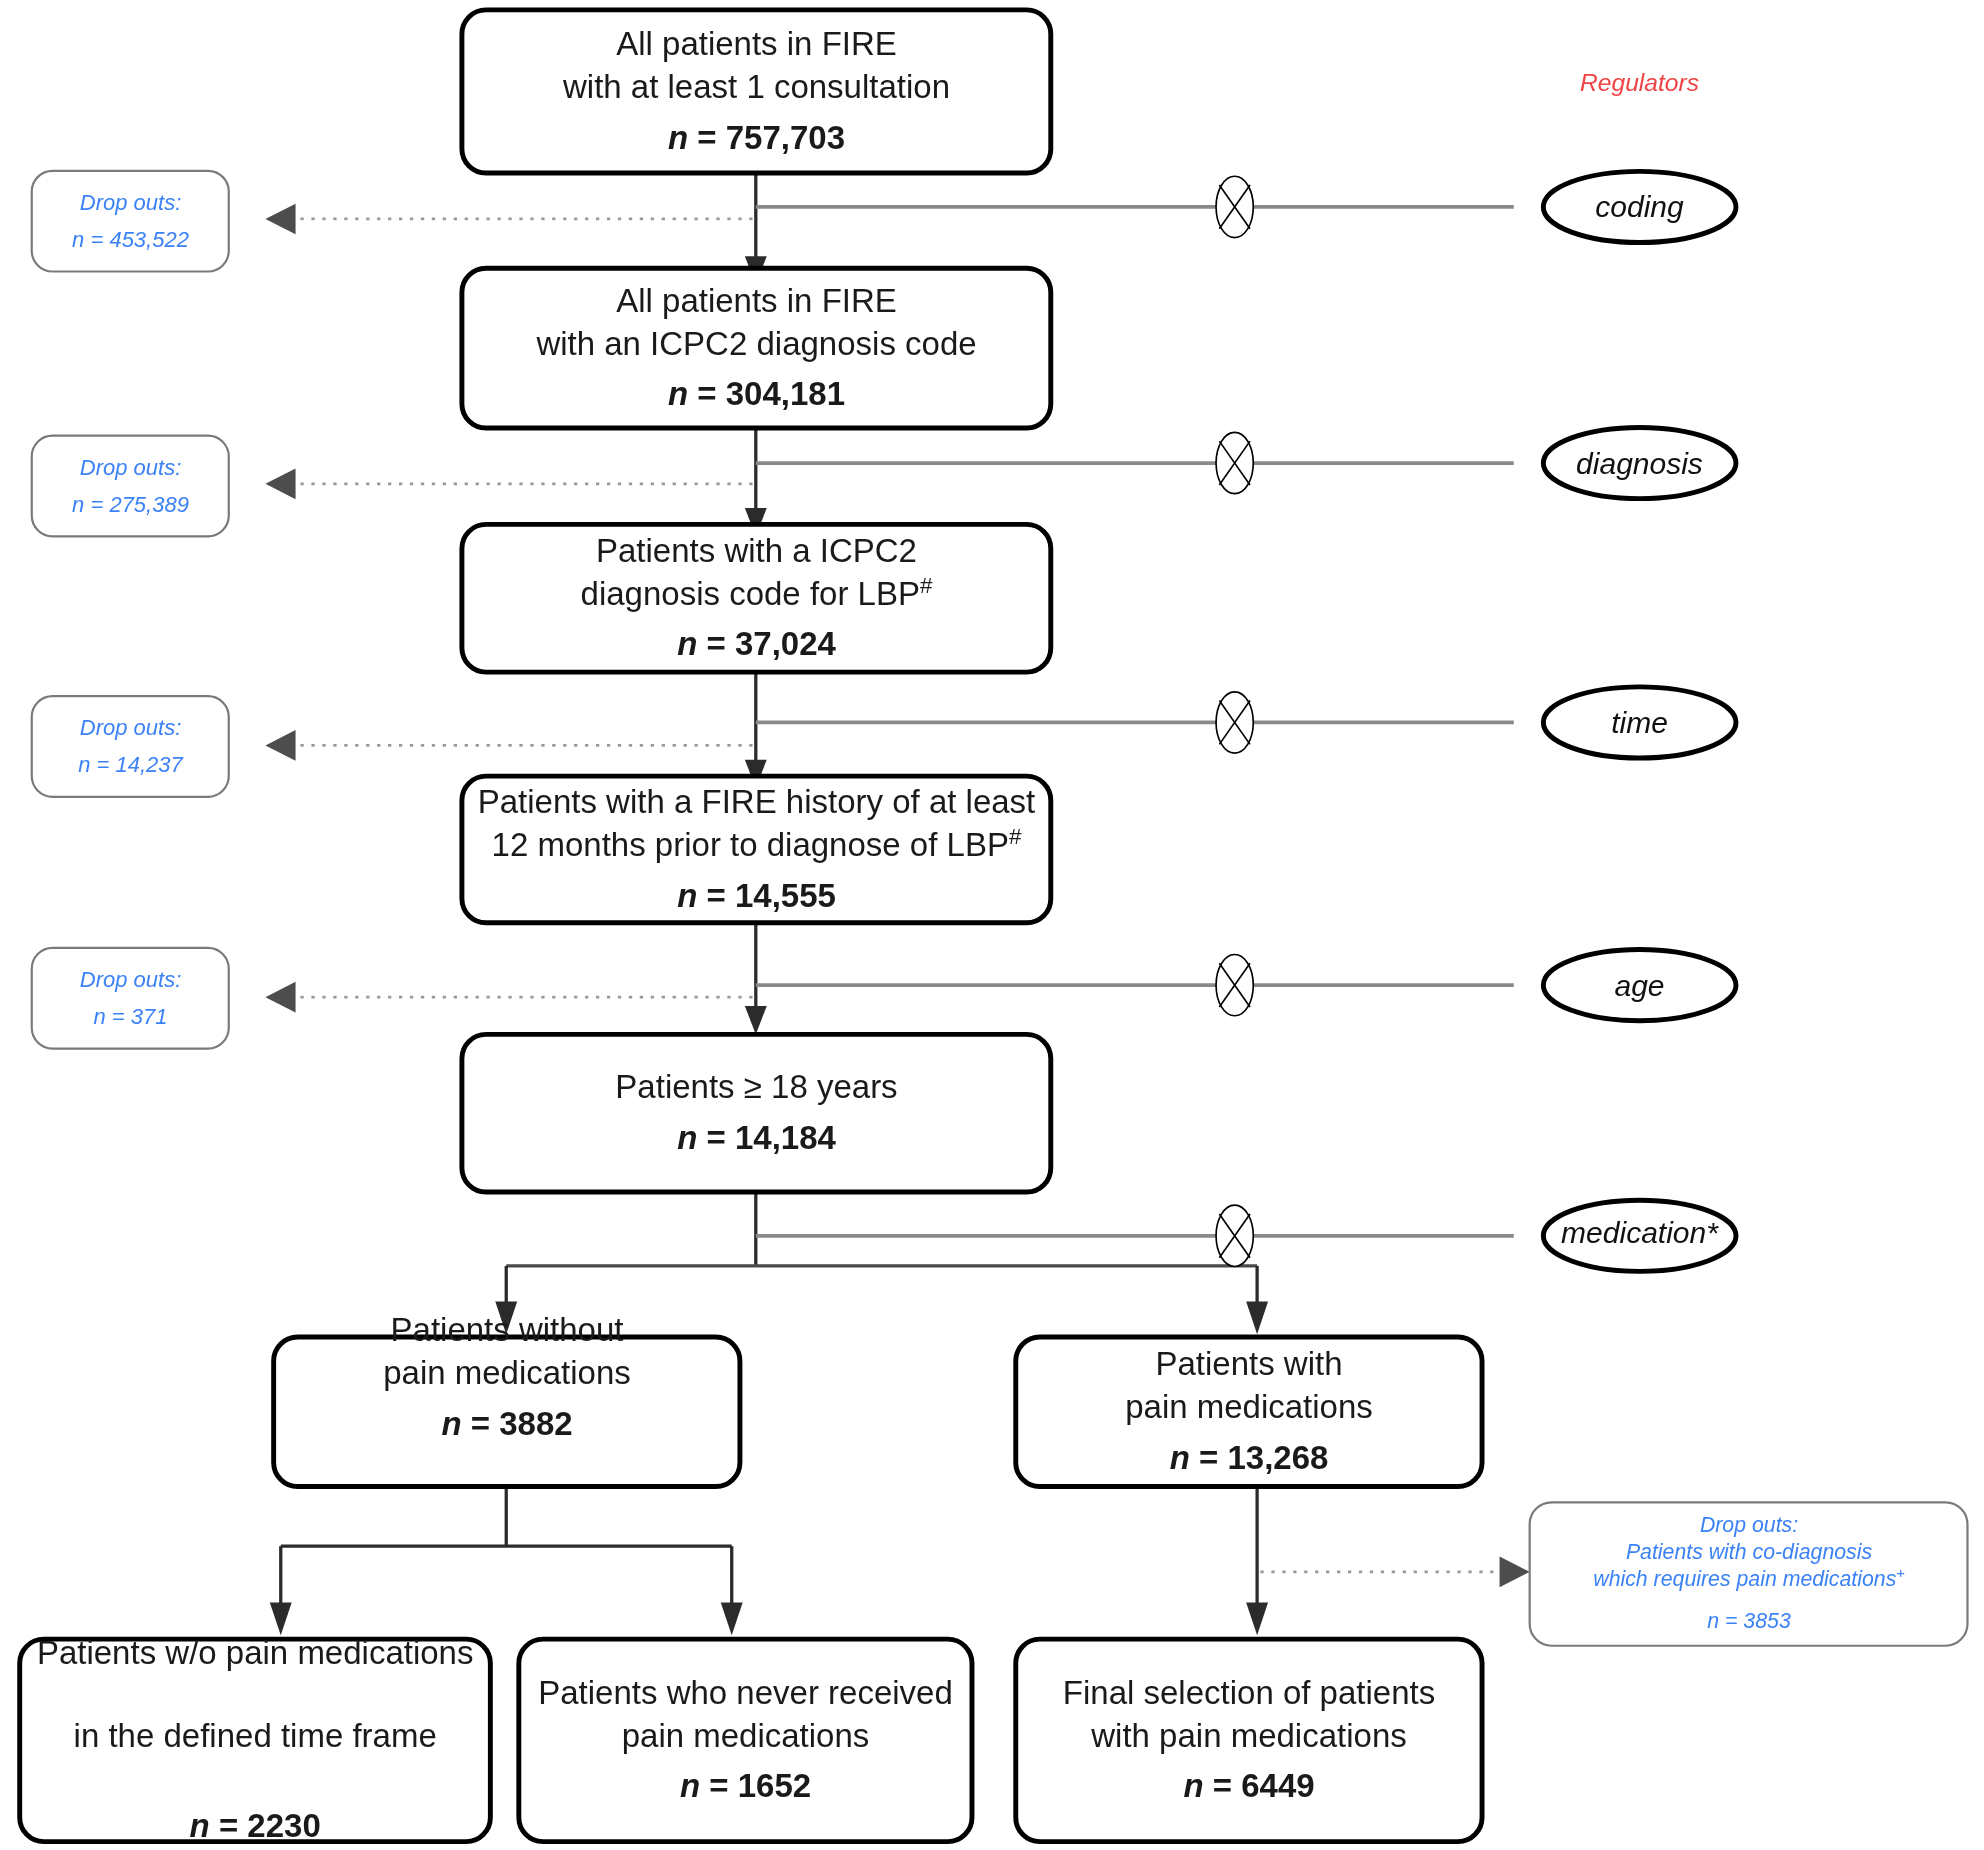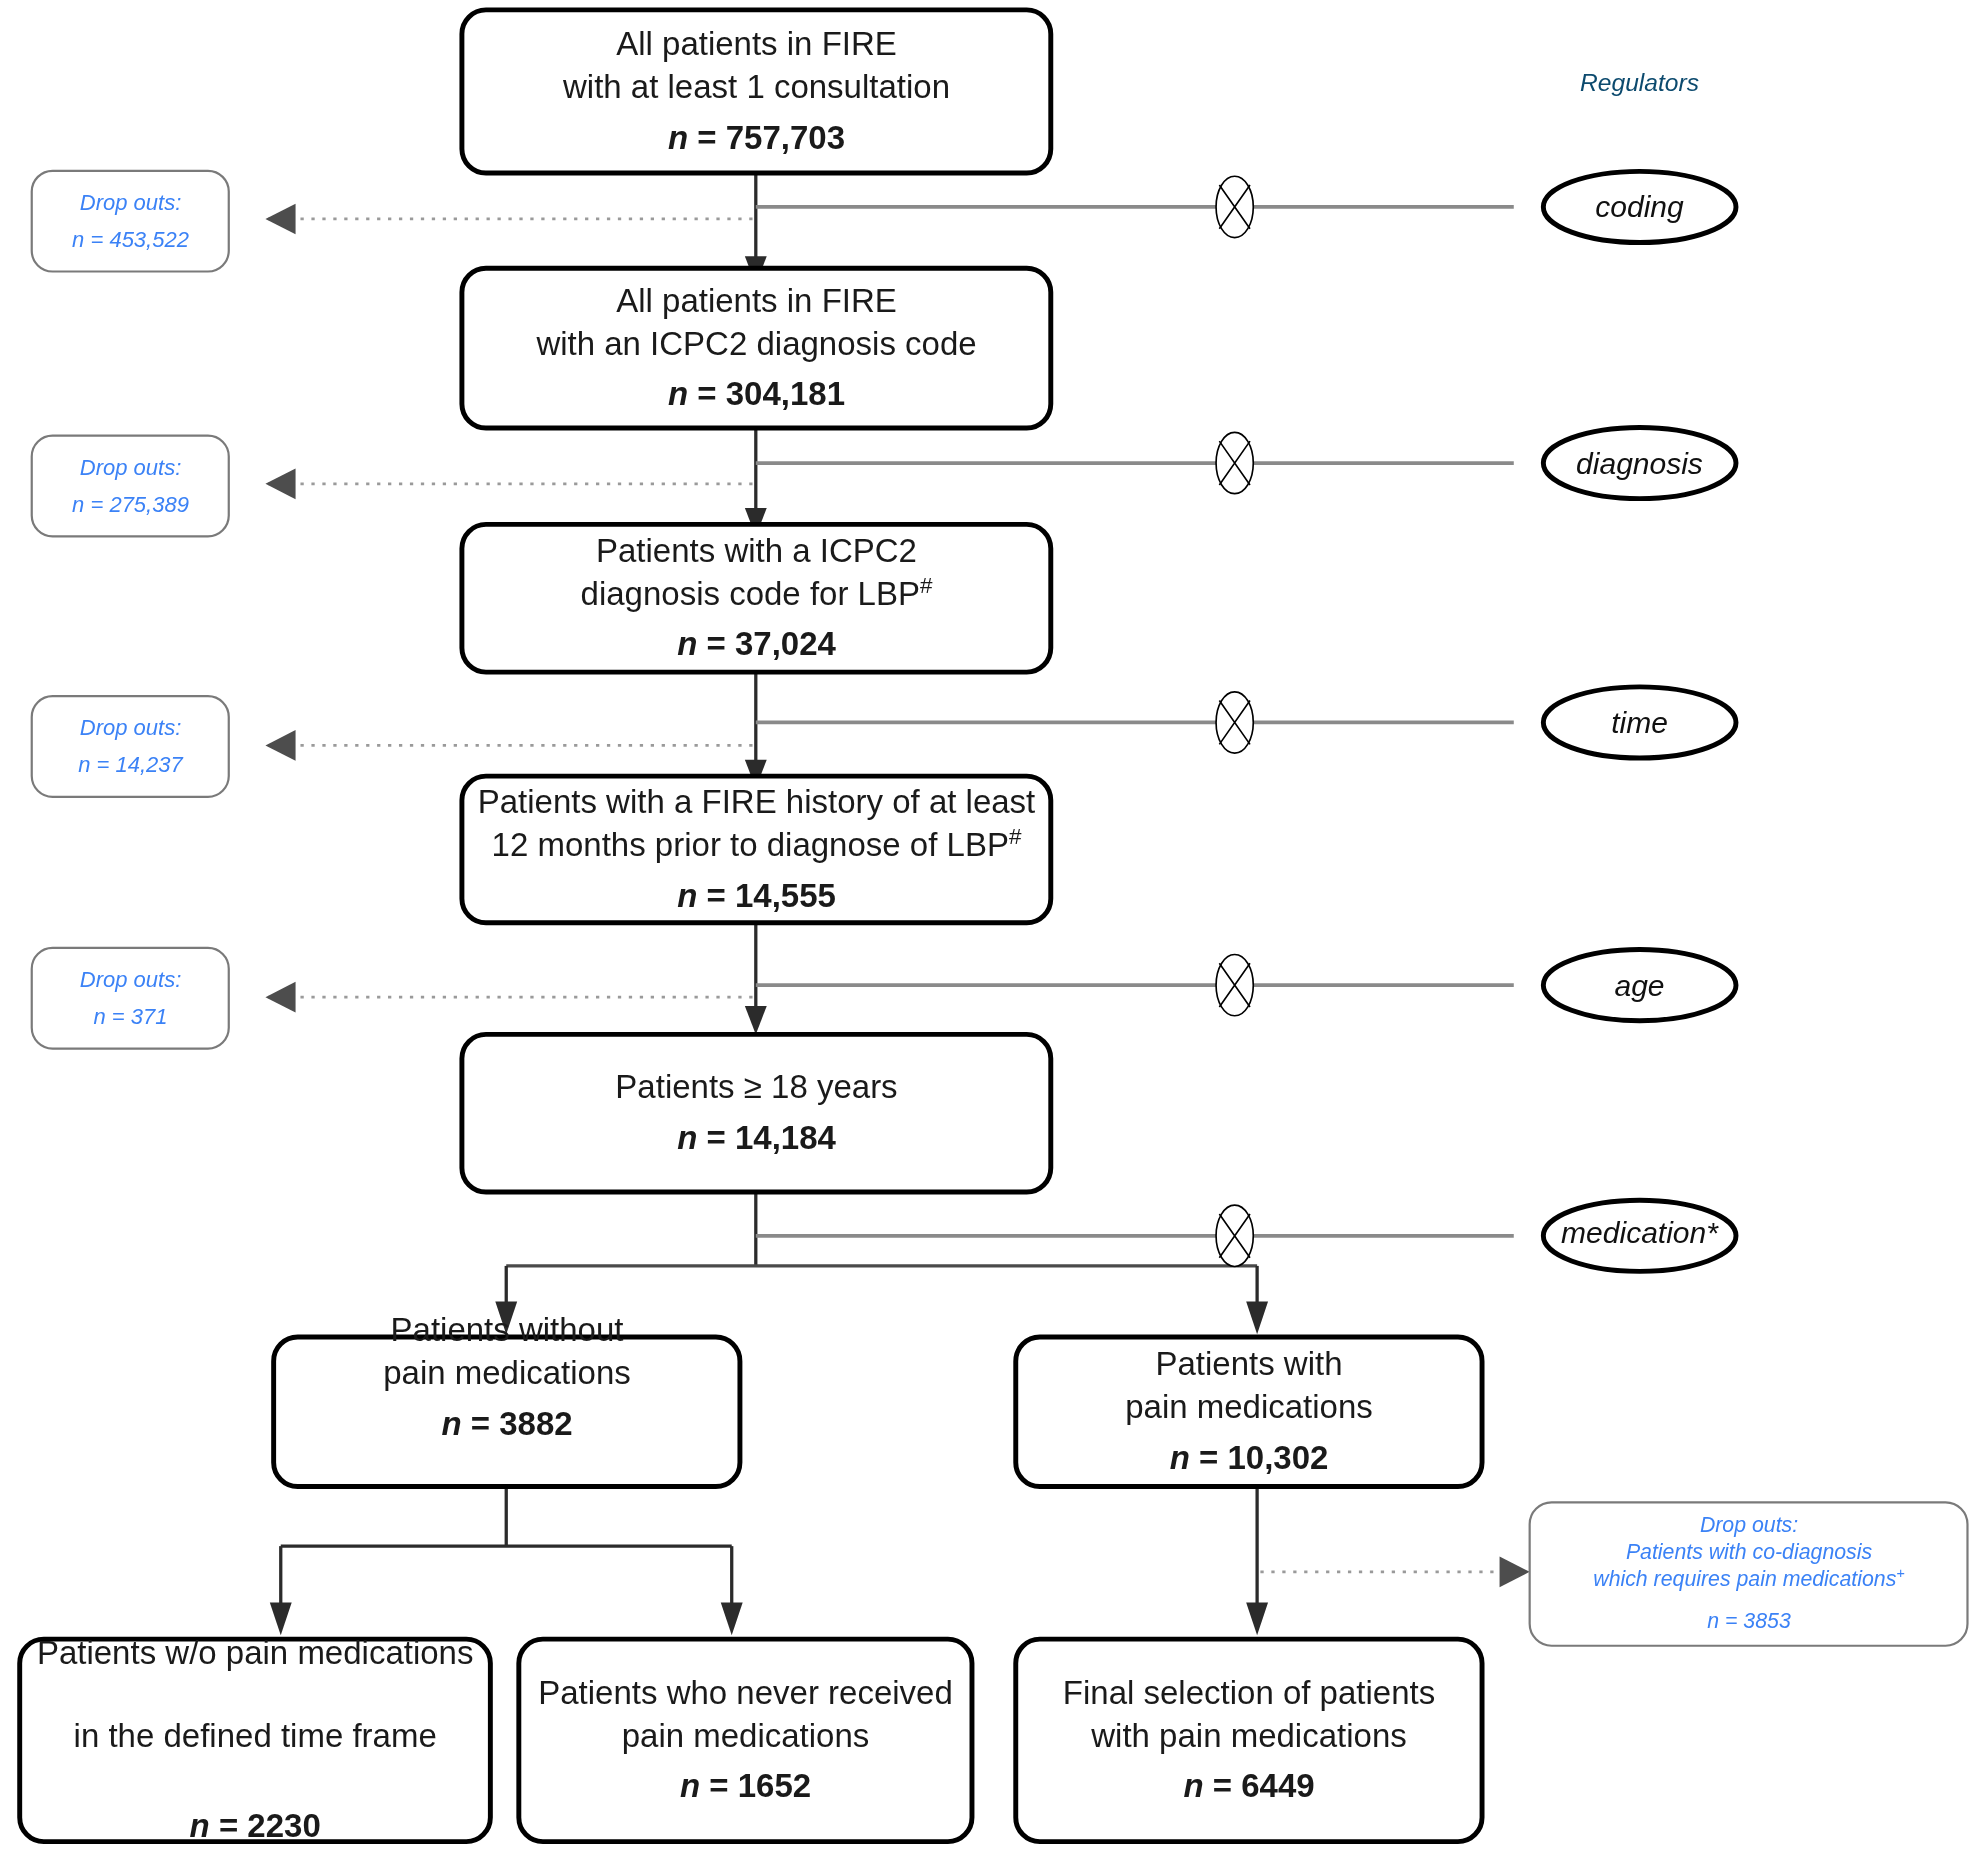--- a/index.html
+++ b/index.html
@@ -102,21 +102,21 @@
   .drop-text .nline { margin-top: 3.3px; }
   .drop-text.multi .nline { margin-top: 14.2px; }
   .reg-text {
     font-size: 30px;
     font-style: italic;
     color: #111111;
   }
   .header-text {
     font-size: 24.6px;
     font-style: italic;
-    color: #0c4a6e;
+    color: #ef4444;
   }
   sup { font-size: 0.68em; vertical-align: super; line-height: 0; }
 </style>
 </head>
 <body>
 
 <div id="stage">
 
   <svg class="layer" viewBox="0 0 3627 3382">
 
@@ -299,21 +299,21 @@
 
   <div class="txt main-text" style="left:274px; top:1303px; width:466px; height:149px;">
     <span>Patients without</span>
     <span>pain medications</span>
     <span class="nline"><span class="ital">n</span> <span>= 3882</span></span>
   </div>
 
   <div class="txt main-text" style="left:1016px; top:1337px; width:466px; height:149px;">
     <span>Patients with</span>
     <span>pain medications</span>
-    <span class="nline"><span class="ital">n</span> <span>= 10,302</span></span>
+    <span class="nline"><span class="ital">n</span> <span>= 13,268</span></span>
   </div>
 
   <div class="txt main-text" style="left:19.7px; top:1639px; width:471px; height:202px;gap:40px;">
     <span>Patients w/o pain medications</span>
     <span>in the defined time frame</span>
     <span class="nline"><span class="ital">n</span> <span>= 2230</span></span>
   </div>
 
   <div class="txt main-text" style="left:519px; top:1639px; width:453px; height:202px;">
     <span>Patients who never received</span>

